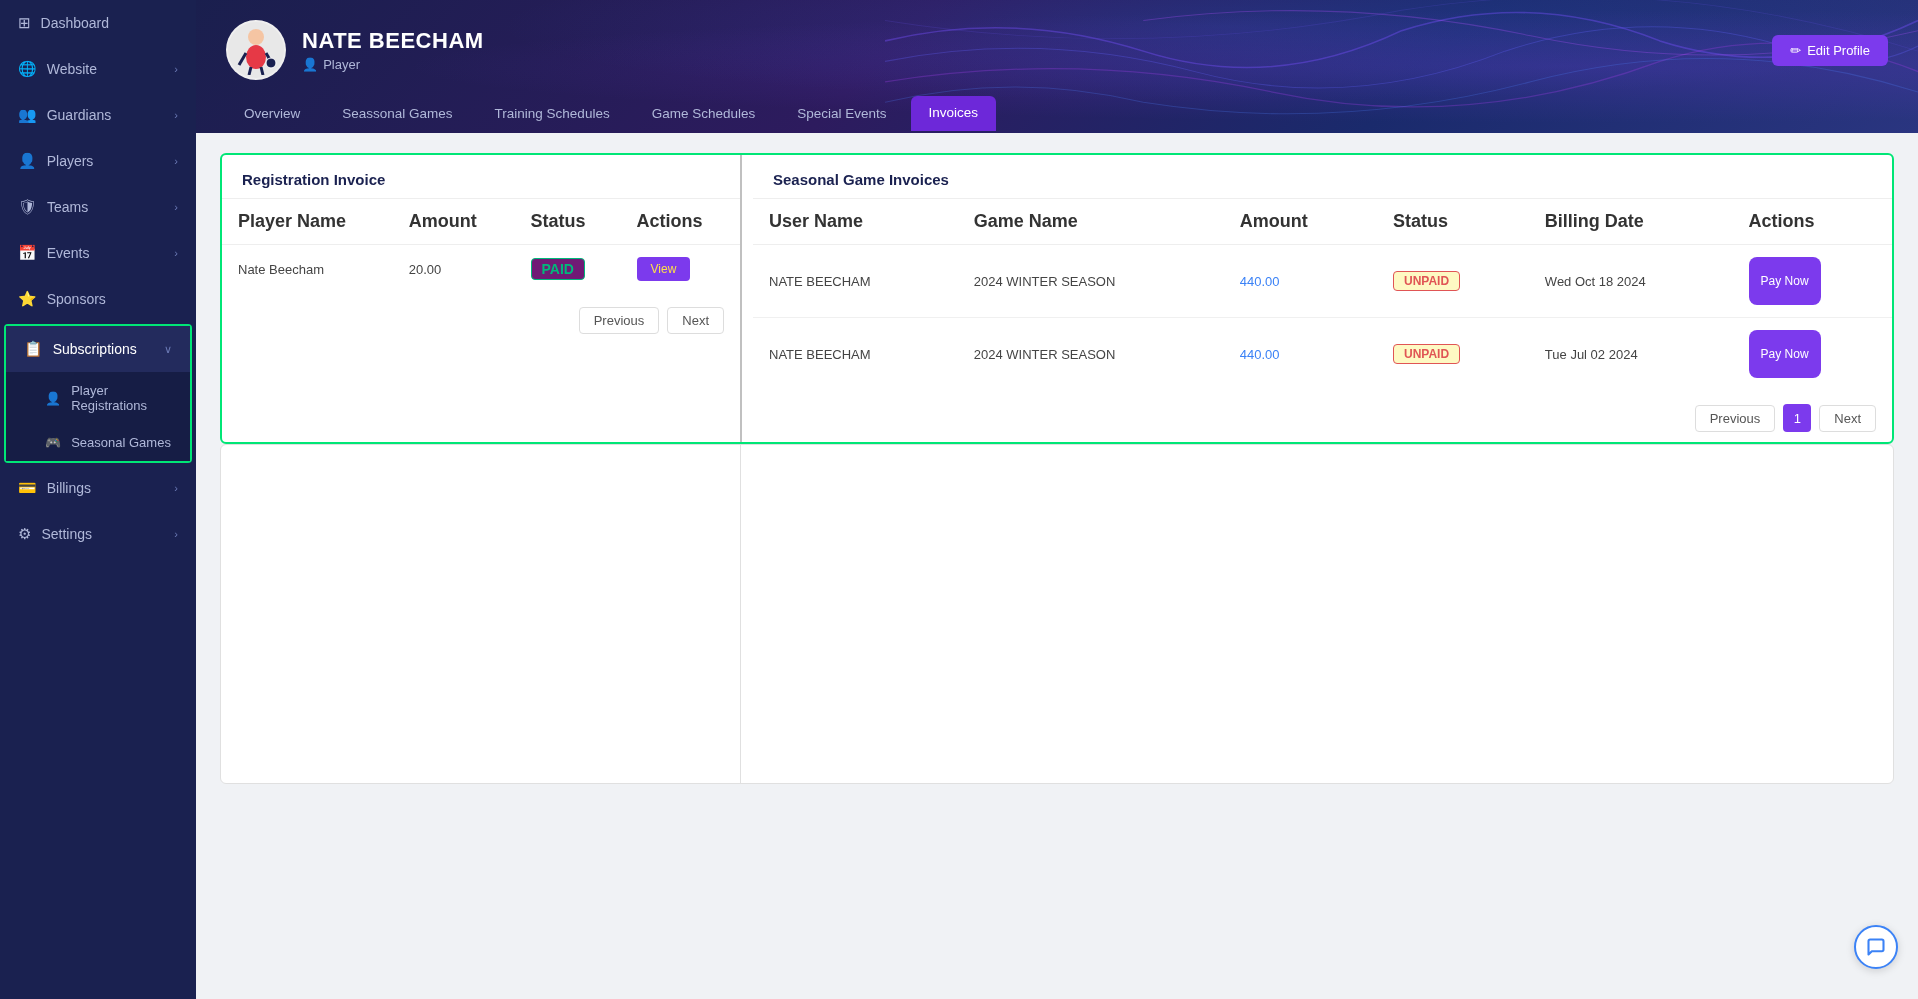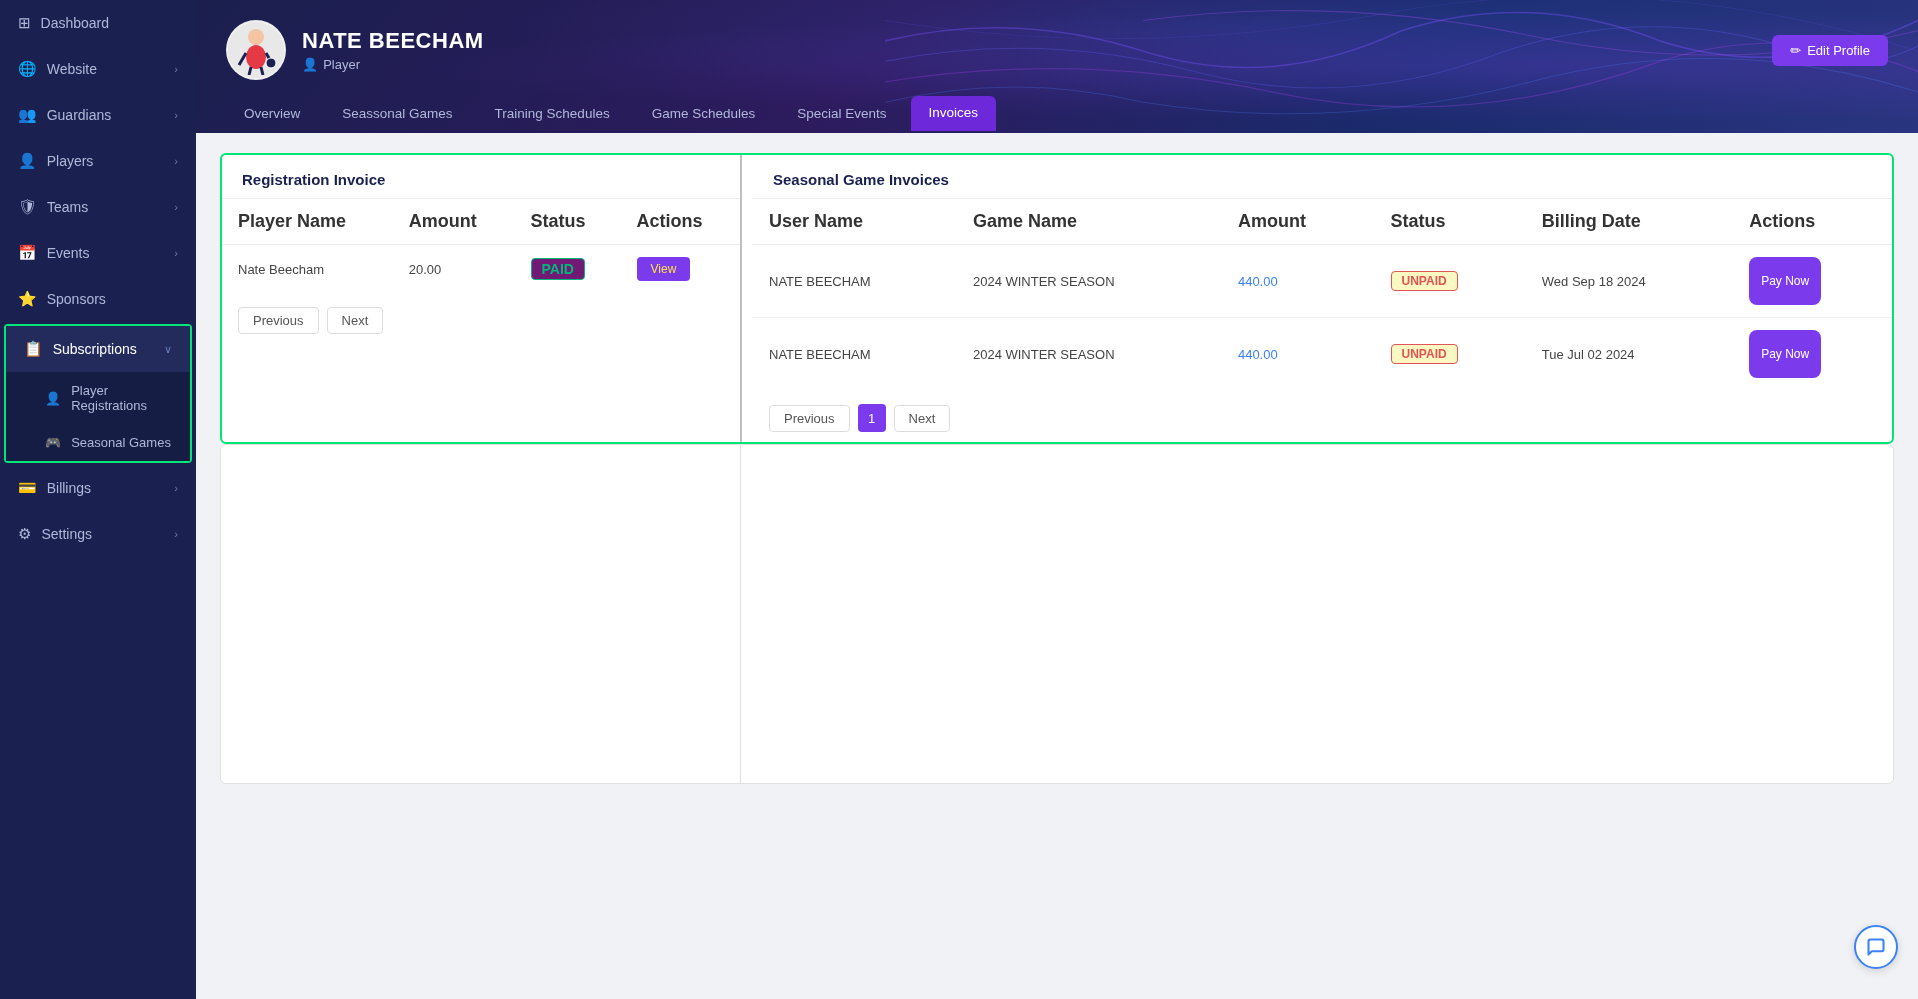--- a/index.html
+++ b/index.html
@@ -257,20 +257,21 @@
       border-radius: 8px;
       font-size: 12px;
       cursor: pointer;
     }
 
     .amount-blue { color: #3b82f6; font-weight: 400; }
 
     
     .pagination-row {
       display: flex;
+      justify-content: flex-end;
       align-items: center;
       gap: 8px;
       padding: 14px 16px 10px 16px;
     }
     .pagination-row button {
       background: transparent;
       border: 1px solid #ddd;
       color: #555;
       padding: 5px 14px;
       border-radius: 4px;
@@ -507,21 +508,21 @@
               <th>Billing Date</th>
               <th>Actions</th>
             </tr>
           </thead>
           <tbody id="seasonal-invoice-body">
               <tr>
     <td>NATE BEECHAM</td>
     <td>2024 WINTER SEASON</td>
     <td><span class="amount-blue">440.00</span></td>
     <td><span class="badge-unpaid">UNPAID</span></td>
-    <td>Wed Sep 18 2024</td>
+    <td>Wed Oct 18 2024</td>
     <td><button class="btn-pay-now">Pay Now</button></td>
   </tr>
               <tr>
     <td>NATE BEECHAM</td>
     <td>2024 WINTER SEASON</td>
     <td><span class="amount-blue">440.00</span></td>
     <td><span class="badge-unpaid">UNPAID</span></td>
     <td>Tue Jul 02 2024</td>
     <td><button class="btn-pay-now">Pay Now</button></td>
   </tr>

